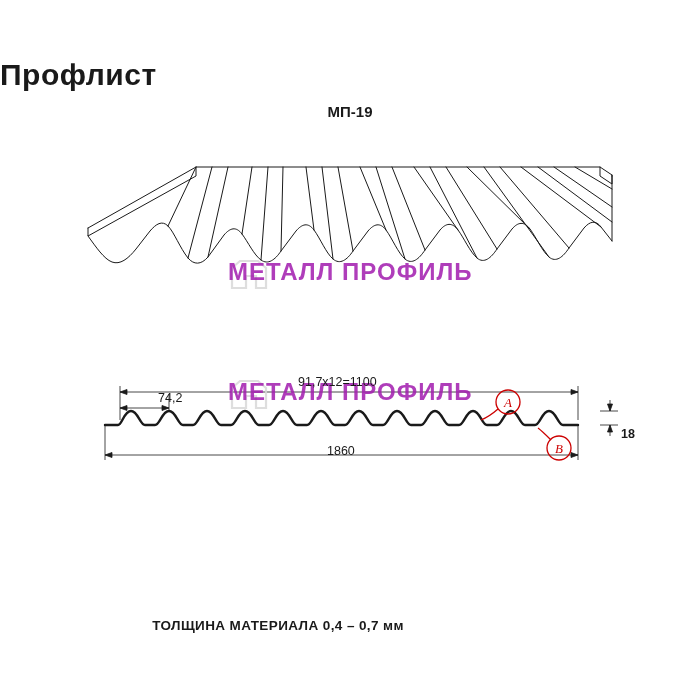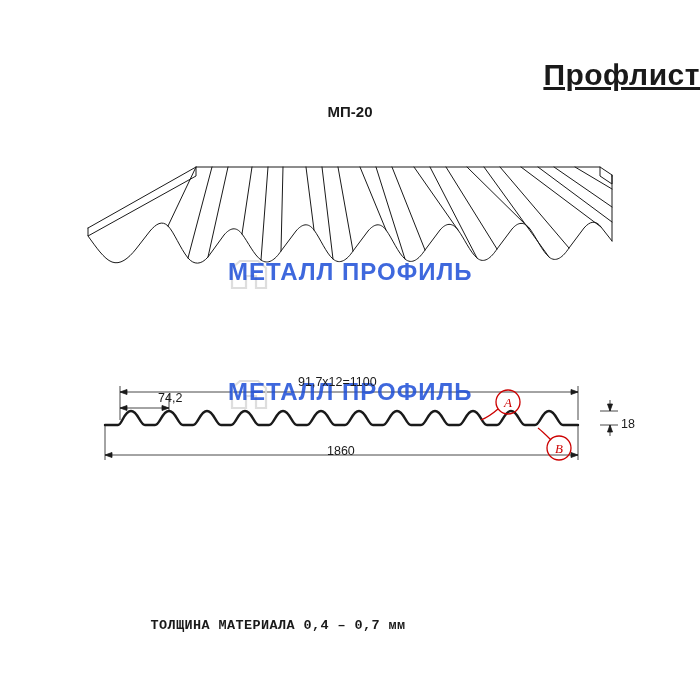--- a/index.html
+++ b/index.html
@@ -19,56 +19,54 @@
     position: absolute;
     inset: 0;
     width: 700px;
     height: 700px;
   }
   .title {
     position: absolute;
     top: 58px;
     left: 0;
     width: 700px;
-    text-align: right;
+    text-align: left;
     font-size: 30px;
     font-weight: bold;
     letter-spacing: 0.5px;
-    text-decoration: underline;
   }
   .subtitle {
     position: absolute;
     top: 103px;
     left: 0;
     width: 700px;
     text-align: center;
     font-size: 15px;
     font-weight: bold;
   }
   .footer {
     position: absolute;
     top: 618px;
     left: 0;
     width: 556px;
     text-align: center;
     font-size: 13.5px;
     font-weight: bold;
     letter-spacing: 0.4px;
-    font-family: Liberation Mono, monospace;
   }
   svg {
     position: absolute;
     left: 0;
     top: 0;
   }
   .wm {
     position: absolute;
     font-family: "Liberation Sans", sans-serif;
     font-weight: bold;
-    color: #1d4ed8;
+    color: #a21caf;
     opacity: 0.85;
     white-space: nowrap;
     pointer-events: none;
   }
   .wm1 {
     left: 228px;
     top: 258px;
     font-size: 24px;
     letter-spacing: 1px;
   }
@@ -90,21 +88,21 @@
     font-family: "Liberation Serif", serif;
     font-style: italic;
   }
 </style>
 </head>
 <body>
 
 <div class="page">
 
   <div class="title">Профлист</div>
-  <div class="subtitle">МП-20</div>
+  <div class="subtitle">МП-19</div>
 
   <svg width="700" height="700" viewBox="0 0 700 700">
     <g fill="none" stroke="#1a1a1a" stroke-width="1" stroke-linejoin="round" stroke-linecap="round">
 
       <path d="M88 228 L196 167 L600 167 L612 175 L612 176"></path>
 
       <path d="M88 228 L88 236 L196 176 L196 167"></path>
 
       <path d="M600 167 L600 176 L612 184 L612 175"></path>
 
@@ -263,20 +261,20 @@
       <path d="M232 388 L240 381 L258 381 L266 388 L266 408 L256 408 L256 396 L246 396 L246 408 L232 408 Z" fill="none" stroke="#d8d8d8" stroke-width="2.2"></path>
     </g>
   </svg>
 
   <div class="wm wm1">МЕТАЛЛ ПРОФИЛЬ</div>
   <div class="wm wm2">МЕТАЛЛ ПРОФИЛЬ</div>
 
   <div class="dimtext" style="left:298px; top:375px;">91,7х12=1100</div>
   <div class="dimtext" style="left:158px; top:391px;">74,2</div>
   <div class="dimtext" style="left:327px; top:444px;">1860</div>
-  <div class="dimtext" style="left:621px; top:417px;">18</div>
+  <div class="dimtext" style="left:621px; top:427px;font-weight:bold;">18</div>
 
   <div class="callout-letter" style="left:504px; top:395px;">A</div>
   <div class="callout-letter" style="left:555px; top:441px;">B</div>
 
   <div class="footer">ТОЛЩИНА МАТЕРИАЛА 0,4 – 0,7 мм</div>
 
 </div>
 
 </body></html>

